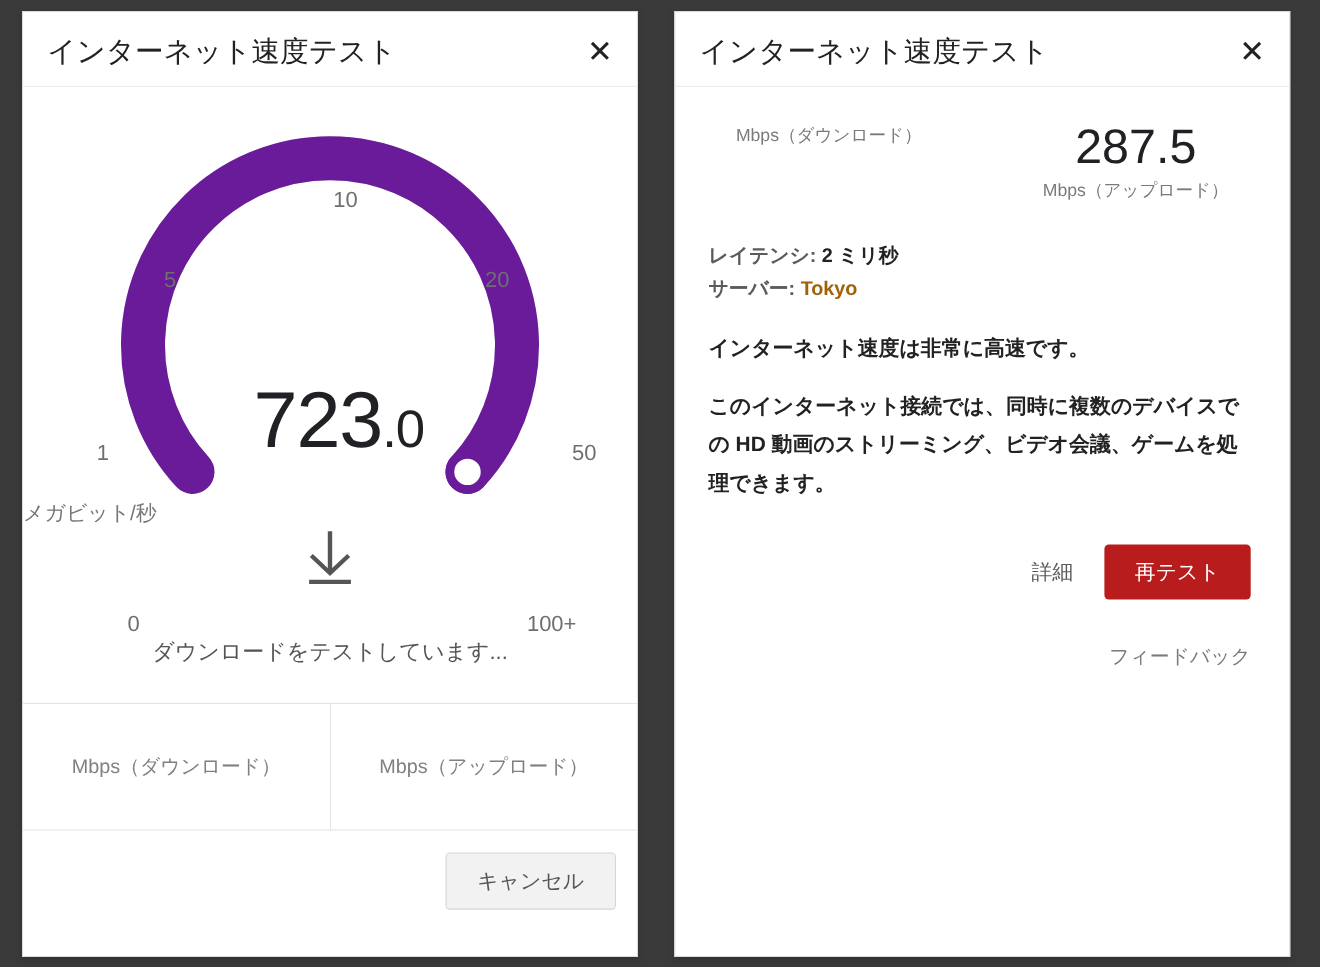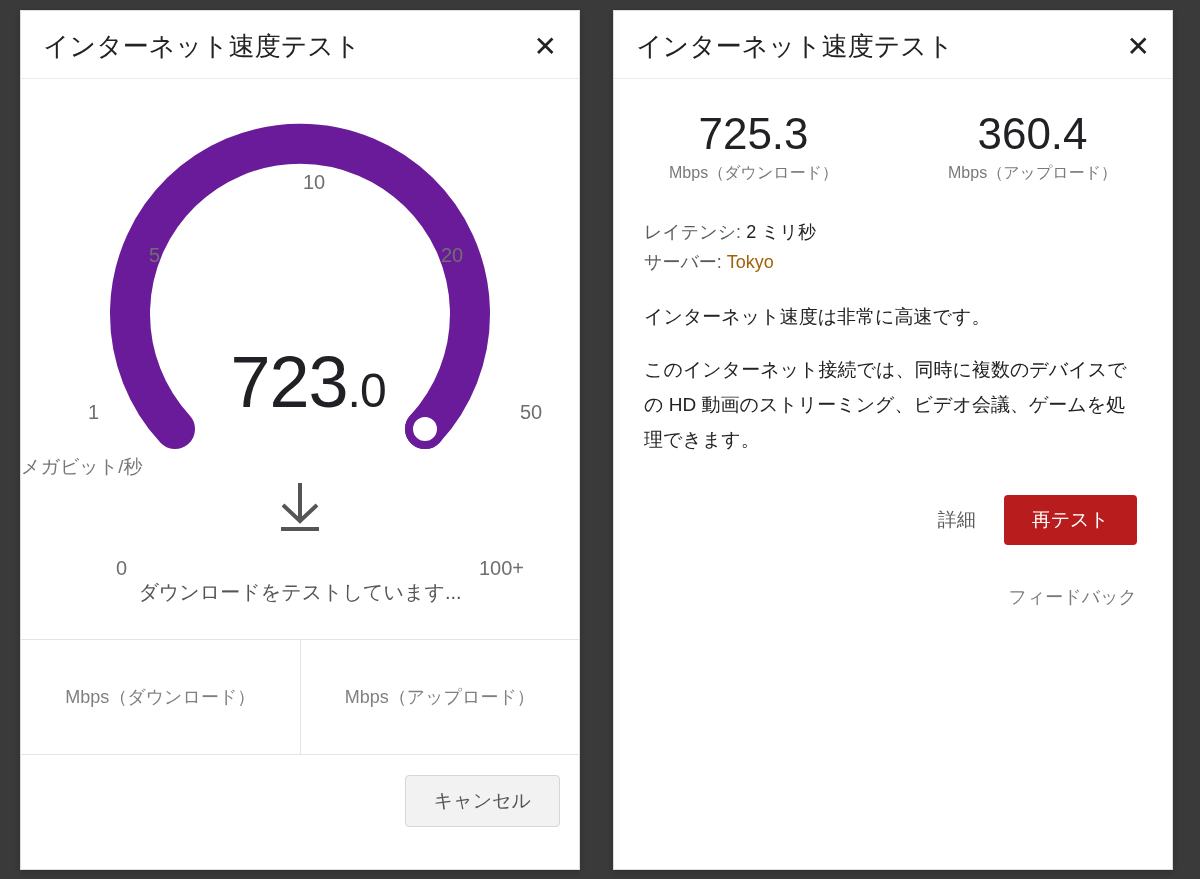--- a/index.html
+++ b/index.html
@@ -57,21 +57,21 @@
   .footer-left { display:flex; justify-content:flex-end; padding:20px 19px; }
   .cancel-btn {
     border:1px solid #d6d6d6; background:#f2f2f2; color:#555;
     font-size:19px; padding:12px 28px; border-radius:4px; cursor:pointer;
   }
   
   .rt-metrics { display:flex; padding: 30px 0 20px 0; }
   .rt-metric { flex:1; text-align:center; }
   .rt-value { font-size:44px; color:#202124; }
   .rt-metric-label { font-size:16px; color:#7a7a7a; margin-top:4px; }
-  .rt-body { padding: 10px 30px 0 30px; }
+  .rt-body { padding: 10px 30px 0 30px; font-weight: bold; }
   .rt-line { font-size:18px; color:#5b5b5b; margin:6px 0; }
   .rt-verdict { font-size:19px; color:#222; margin:30px 0 22px 0; }
   .rt-desc { font-size:19px; color:#222; line-height:1.85; }
   .rt-actions { display:flex; justify-content:flex-end; gap:28px; padding:38px 35px 0 0; align-items:center; }
   .details-btn { font-size:19px; color:#5b5b5b; cursor:pointer;margin-left:21px; }
   .retest-btn {
     background:#b91c1c; color:#fff; border:none; font-size:19px;
     padding:12px 28px; border-radius:4px; cursor:pointer;
   }
   .feedback { text-align:right; padding:40px 35px 0 0; font-size:18px; color:#7a7a7a; cursor:pointer; }
@@ -126,25 +126,24 @@
 </div>
 
 <div class="panel panel-right">
   <div class="panel-header">
     <div class="panel-title">インターネット速度テスト</div>
     <div class="close-btn">✕</div>
   </div>
 
   <div class="rt-metrics">
     <div class="rt-metric">
-      <div class="rt-value">725.3</div>
       <div class="rt-metric-label">Mbps（ダウンロード）</div>
     </div>
     <div class="rt-metric">
-      <div class="rt-value">360.4</div>
+      <div class="rt-value">287.5</div>
       <div class="rt-metric-label">Mbps（アップロード）</div>
     </div>
   </div>
 
   <div class="rt-body">
     <div class="rt-line">
       <span>レイテンシ: </span><span style="color:#222">2 ミリ秒</span>
     </div>
     <div class="rt-line">
       <span>サーバー: </span><span style="color:#a16207">Tokyo</span>

